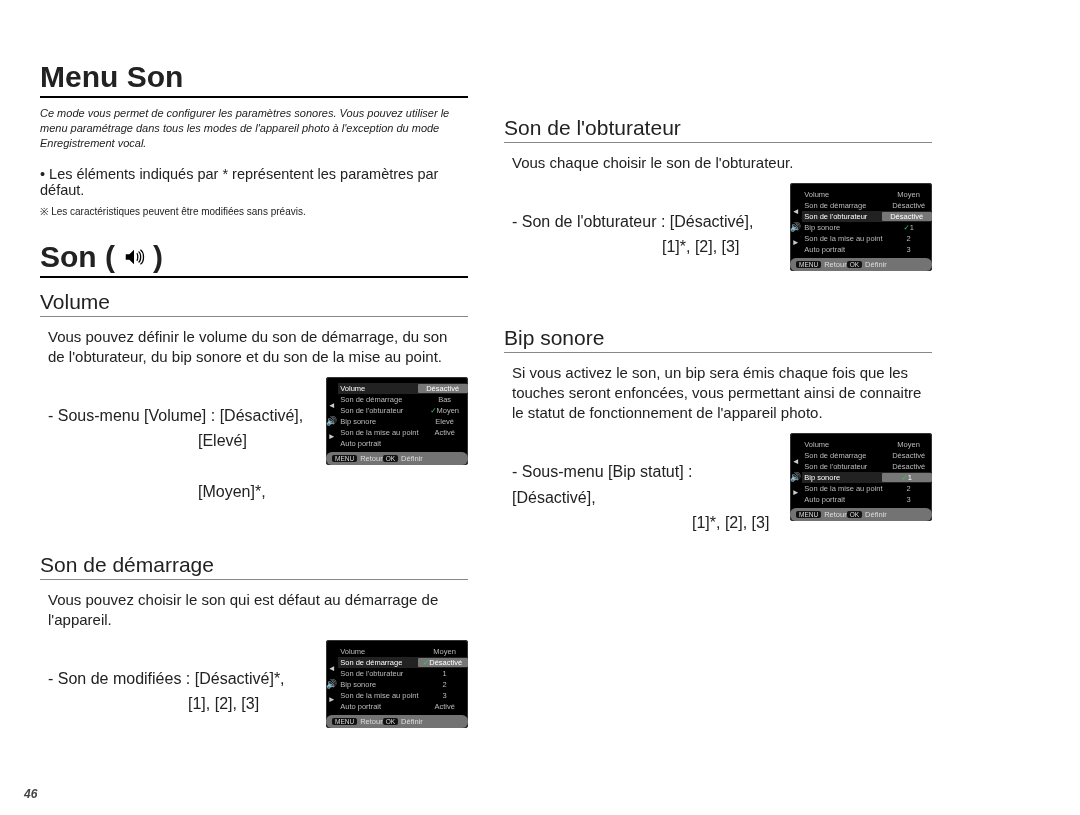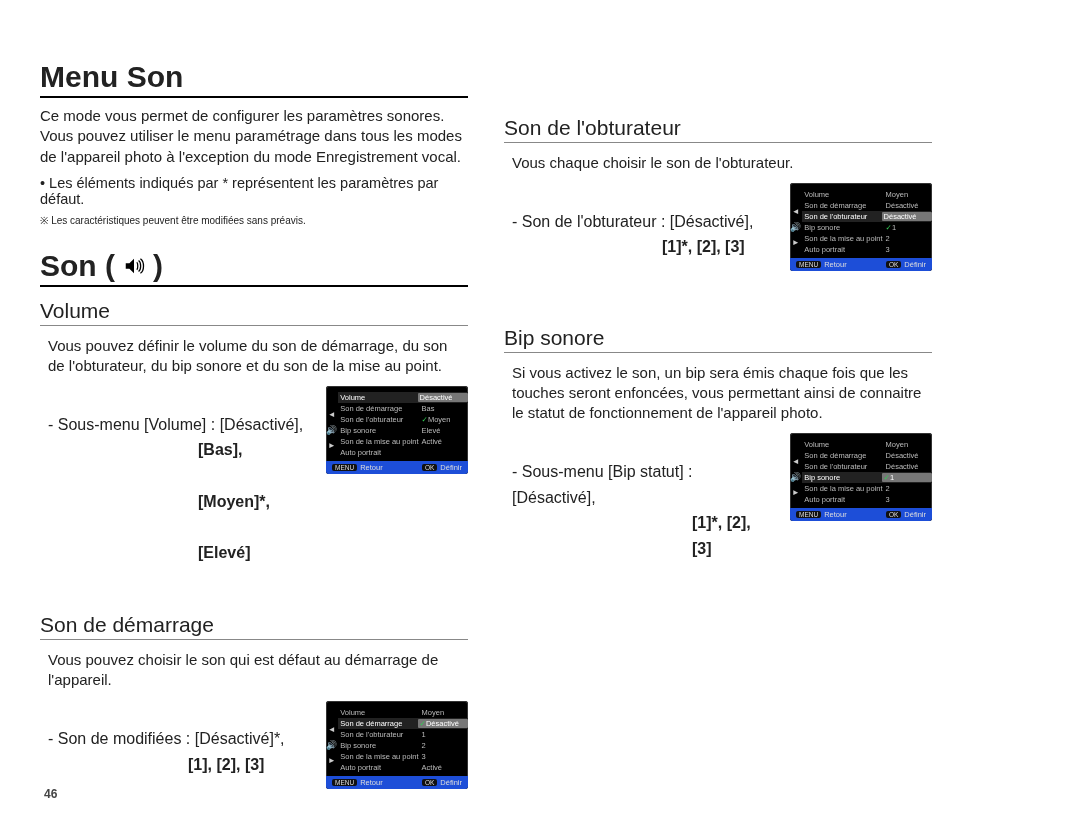--- a/index.html
+++ b/index.html
@@ -9,49 +9,49 @@
     padding:60px 40px 20px 40px;
     font-family:Arial,Helvetica,sans-serif;
     color:#222;
     position:relative;
     display:flex;gap:36px;
   }
   .col{flex:1;min-width:0;}
   h1.menu{font-size:30px;font-weight:700;margin:0 0 2px 0;}
   .rule{border-top:2px solid #000;margin:0 0 8px 0;}
   .rule-light{border-top:1px solid #888;margin:2px 0 10px 0;}
-  .intro{font-size:15px;line-height:1.35;margin:0 0 6px 0;}
-  .bullet{font-size:14.5px;margin:8px 0 2px 0;}
+  .intro{font-size:11px;line-height:1.35;margin:0 0 6px 0;font-style:italic;}
+  .bullet{font-size:14.5px;margin:15px 0 2px 0;}
   .bullet::before{content:"\2022  ";}
   .note{font-size:10px;margin:6px 0 22px 0;}
   .sonwrap{display:flex;align-items:center;gap:8px;margin:14px 0 2px 0;}
   h1.son{font-size:30px;font-weight:700;margin:0;}
   .son-icon{width:22px;height:22px;}
   h2.sub{font-size:21px;font-weight:400;margin:12px 0 2px 0;}
   .desc{font-size:15px;line-height:1.35;margin:6px 0 10px 8px;}
   .optrow{display:flex;align-items:flex-start;gap:18px;margin:4px 0 22px 8px;}
   .optlabel{font-size:16px;line-height:1.6;white-space:pre-line;min-width:260px;}
-  .optlabel .indent1{padding-left:150px;display:block;font-weight:bold;}
+  .optlabel .indent1{padding-left:150px;display:block;}
   
   .lcd{width:170px;border-radius:3px;overflow:hidden;background:#000;font-size:8px;color:#bbb;box-shadow:inset 0 0 0 1px #333;}
   .lcd-body{display:flex;padding:4px 0 1px 0;}
   .lcd-sidebar{width:16px;display:flex;flex-direction:column;align-items:center;gap:6px;padding-top:20px;color:#ccc;}
   .lcd-arrow{font-size:8px;}
   .lcd-spk{font-size:9px;}
   .lcd-menu{flex:1;padding:2px 1px 2px 1px;}
   .lcd-row{display:flex;align-items:center;height:11px;padding:0 2px;}
   .lcd-row.hl{background:#222;color:#fff;}
   .lcd-left{flex:1;white-space:nowrap;overflow:hidden;text-overflow:ellipsis;font-size:7.5px;}
-  .lcd-right{width:46px;text-align:left;font-size:7.5px;padding-left:3px;}
+  .lcd-right{width:46px;text-align:center;font-size:7.5px;padding-left:3px;}
   .lcd-right.box{background:#777;color:#fff;border-radius:1px;padding:0 2px;}
   .lcd-right.chk::before{content:"\2713 ";color:#3c5;}
-  .lcd-footer{background:#1d4ed8;display:flex;justify-content:space-between;padding:2px 6px;font-size:7.5px;color:#ddd;}
+  .lcd-footer{background:#737373;display:flex;padding:2px 6px;font-size:7.5px;color:#ddd;border-radius:6px;}
   .footbtn{display:flex;align-items:center;gap:3px;}
   .footkey{background:#111;border-radius:2px;padding:0 3px;font-size:6.5px;}
-  .pagenum{position:absolute;bottom:14px;left:44px;font-size:12px;font-weight:700;color:#444;}
+  .pagenum{position:absolute;bottom:14px;left:24px;font-size:12px;font-weight:700;color:#444;font-style:italic;}
 </style>
 </head>
 <body>
 
 <div class="page">
 
   <div class="col">
     <h1 class="menu">Menu Son</h1>
     <div class="rule"></div>
     <p class="intro">Ce mode vous permet de configurer les paramètres sonores. Vous pouvez utiliser le menu paramétrage dans tous les modes de l'appareil photo à l'exception du mode Enregistrement vocal.</p>
@@ -67,23 +67,22 @@
       <h1 class="son">)</h1>
     </div>
     <div class="rule"></div>
 
     <h2 class="sub">Volume</h2>
     <div class="rule-light"></div>
     <p class="desc">Vous pouvez définir le volume du son de démarrage, du son de l'obturateur, du bip sonore et du son de la mise au point.</p>
     <div class="optrow">
       <div class="optlabel">
         <span>-  Sous-menu [Volume] : [Désactivé],</span>
-        <span class="indent1">[Bas],</span>
+        <span class="indent1">[Elevé]</span>
         <span class="indent1">[Moyen]*,</span>
-        <span class="indent1">[Elevé]</span>
       </div>
 
       <div class="lcd">
         <div class="lcd-body">
           <div class="lcd-sidebar">
             <span class="lcd-arrow">◄</span>
             <span class="lcd-spk">🔊</span>
             <span class="lcd-arrow">►</span>
           </div>
           <div class="lcd-menu">

